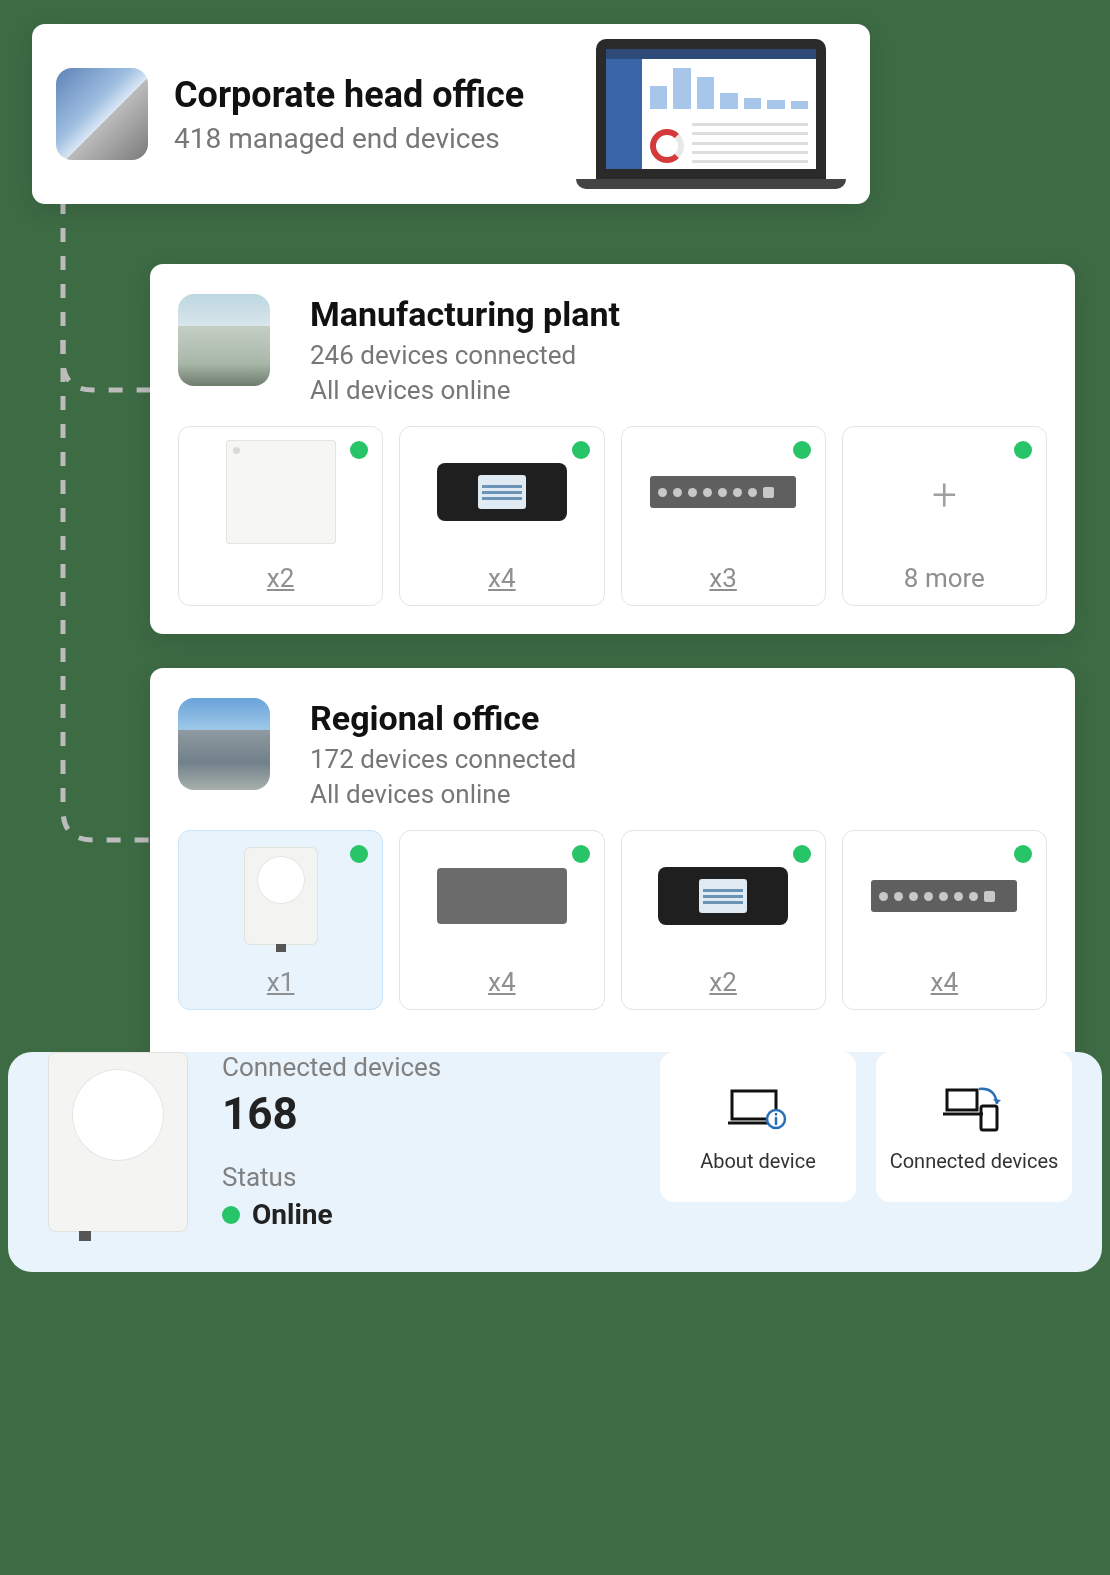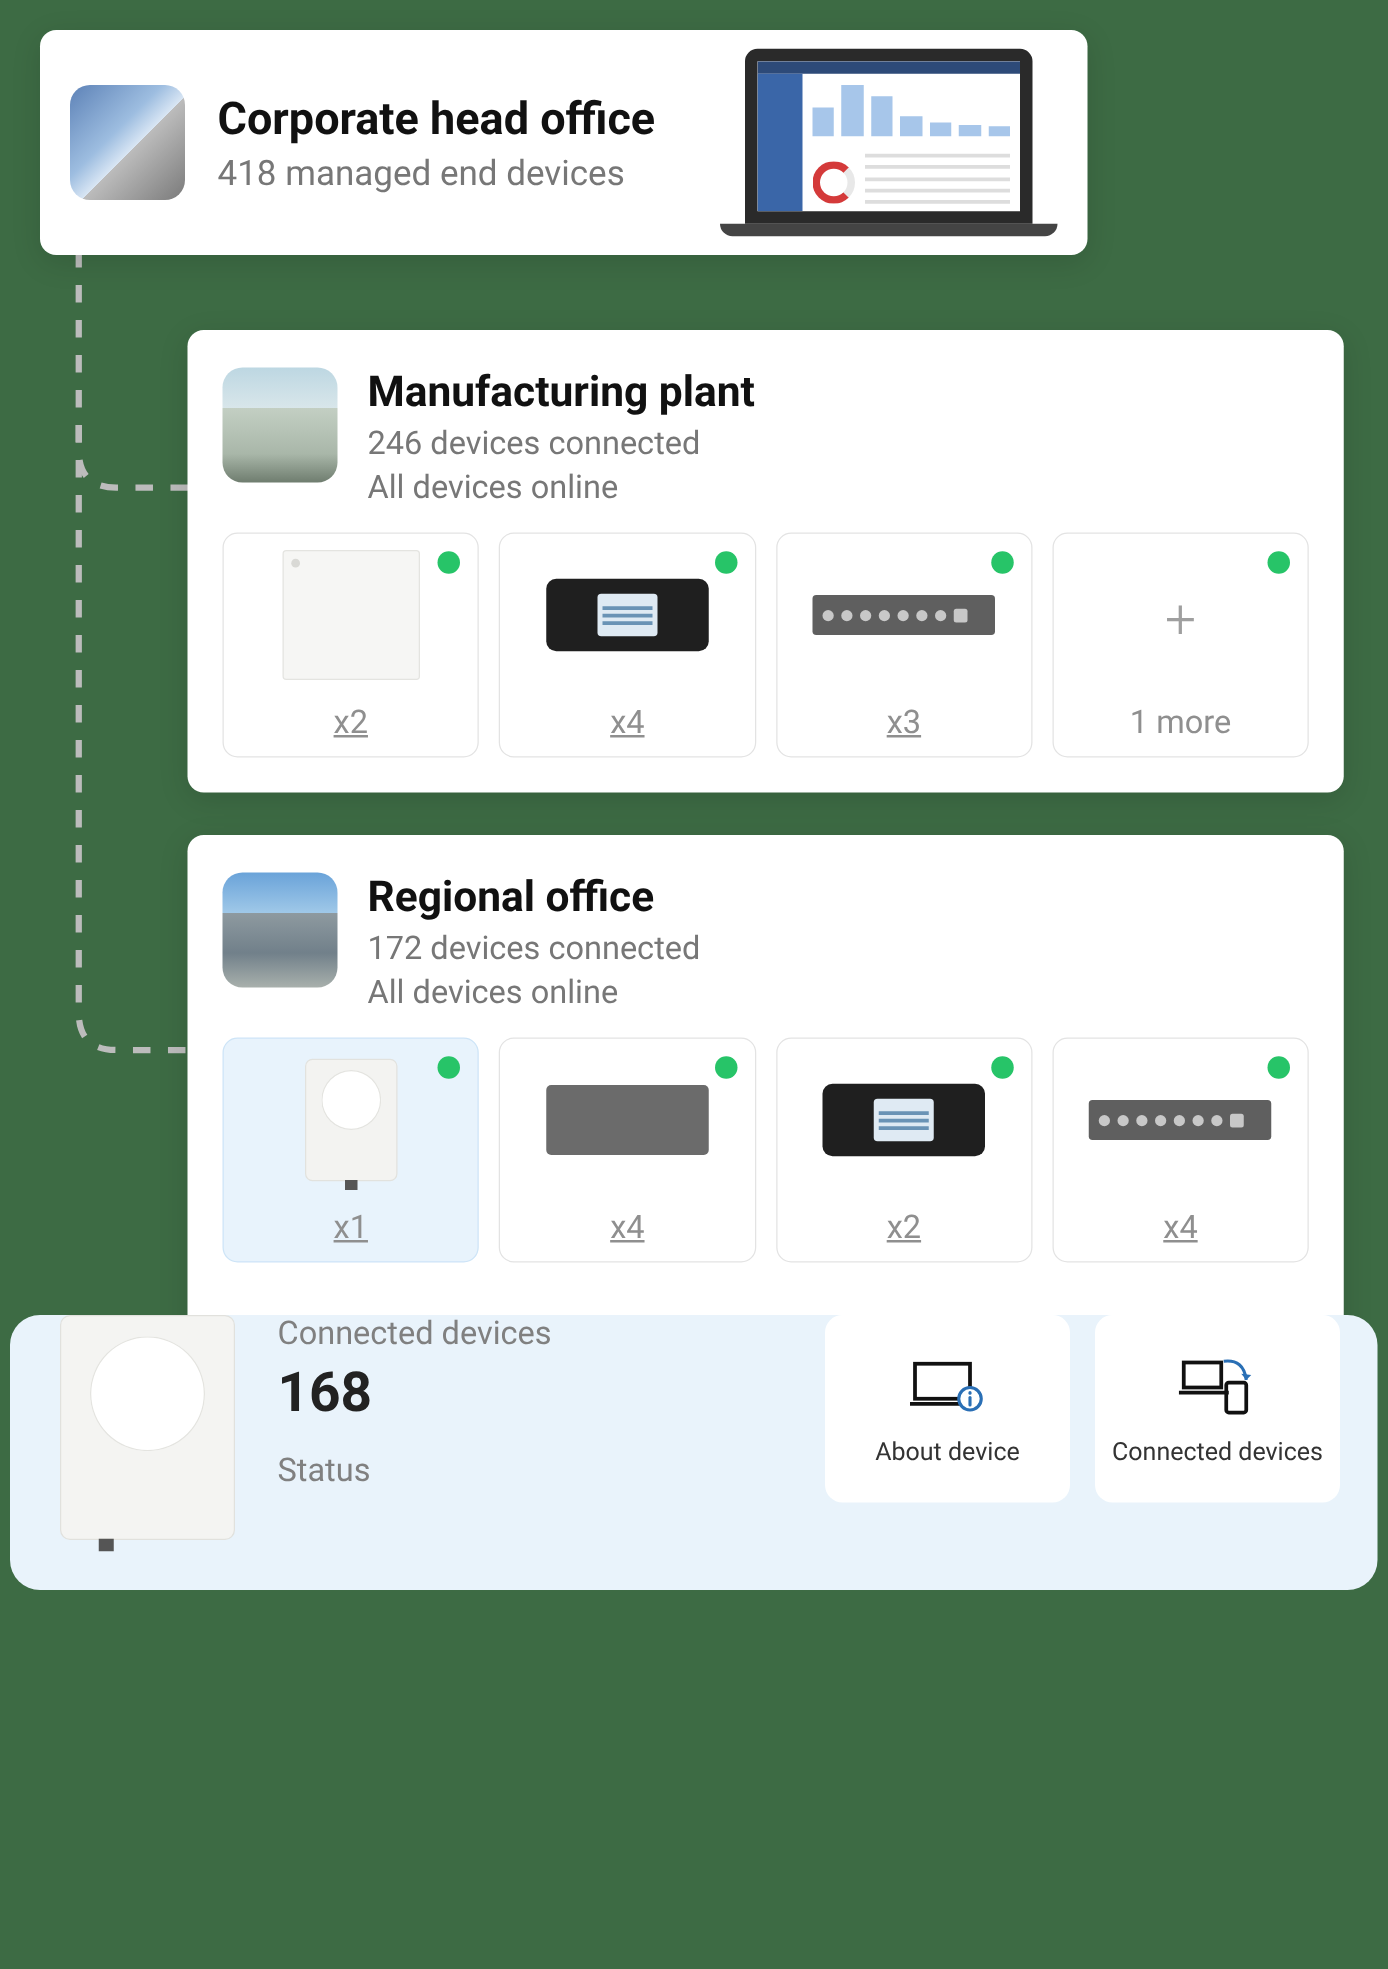--- a/index.html
+++ b/index.html
@@ -90,21 +90,21 @@
   .laptop-lines div { height:3px; background:#ddd; }
 
   
   .card-site {
     left: 150px;
     width: 925px;
     padding: 30px 28px 28px;
   }
   .card-plant { top: 264px; height: 370px; }
   .card-reg { top: 668px; height: 451px; }
-  .site-head { display:flex; gap:24px; align-items:flex-start; margin-bottom: 18px;}
+  .site-head { display:flex; gap:40px; align-items:flex-start; margin-bottom: 18px;}
   .site-title { font-size: 34px; font-weight: 700; color:#111; }
   .site-sub { font-size: 26px; color:#777; margin-top:4px; line-height:1.35; }
 
   .device-row { display:flex; gap:16px; margin-top: 10px; }
   .device-tile {
     flex:1;
     border:1px solid #e3e3e3;
     border-radius: 12px;
     position: relative;
     height: 180px;
@@ -261,21 +261,21 @@
             <span class="sq"></span>
           </div>
         </div>
       <div class="tile-count">x3</div>
     </div>
     <div class="device-tile">
       <div class="status-dot"></div>
       <div class="tile-graphic">
           <div class="g-plus">+</div>
         </div>
-      <div class="more-text">1 more</div>
+      <div class="more-text">8 more</div>
     </div>
   </div>
 </div>
 
 <div class="card card-site card-reg">
   <div class="site-head">
     <div class="thumb thumb-office"></div>
     <div>
       <div class="site-title">Regional office</div>
       <div class="site-sub">
@@ -335,20 +335,24 @@
 
 <div class="detail-panel">
   <div class="detail-device">
       <div class="g-ap-circ"></div>
     </div>
   <div class="detail-info">
     <div class="info-label">Connected devices</div>
     <div class="info-value">168</div>
     <div style="height:10px"></div>
     <div class="info-label">Status</div>
+    <div class="info-row">
+      <div class="info-dot"></div>
+      <div class="info-value" style="font-size:28px">Online</div>
+    </div>
   </div>
   <div class="action-tiles">
     <div class="action-tile">
       <div class="icon-wrap">
         <svg width="60" height="44" viewBox="0 0 60 44">
           <rect x="4" y="4" width="44" height="28" fill="none" stroke="#111" stroke-width="3"></rect>
           <line x1="0" y1="36" x2="56" y2="36" stroke="#111" stroke-width="3"></line>
           <circle cx="48" cy="32" r="9" fill="#fff" stroke="#2a6fb5" stroke-width="2.5"></circle>
           <line x1="48" y1="27" x2="48" y2="27.5" stroke="#2a6fb5" stroke-width="2.5" stroke-linecap="round"></line>
           <line x1="48" y1="31" x2="48" y2="37" stroke="#2a6fb5" stroke-width="2.5" stroke-linecap="round"></line>

